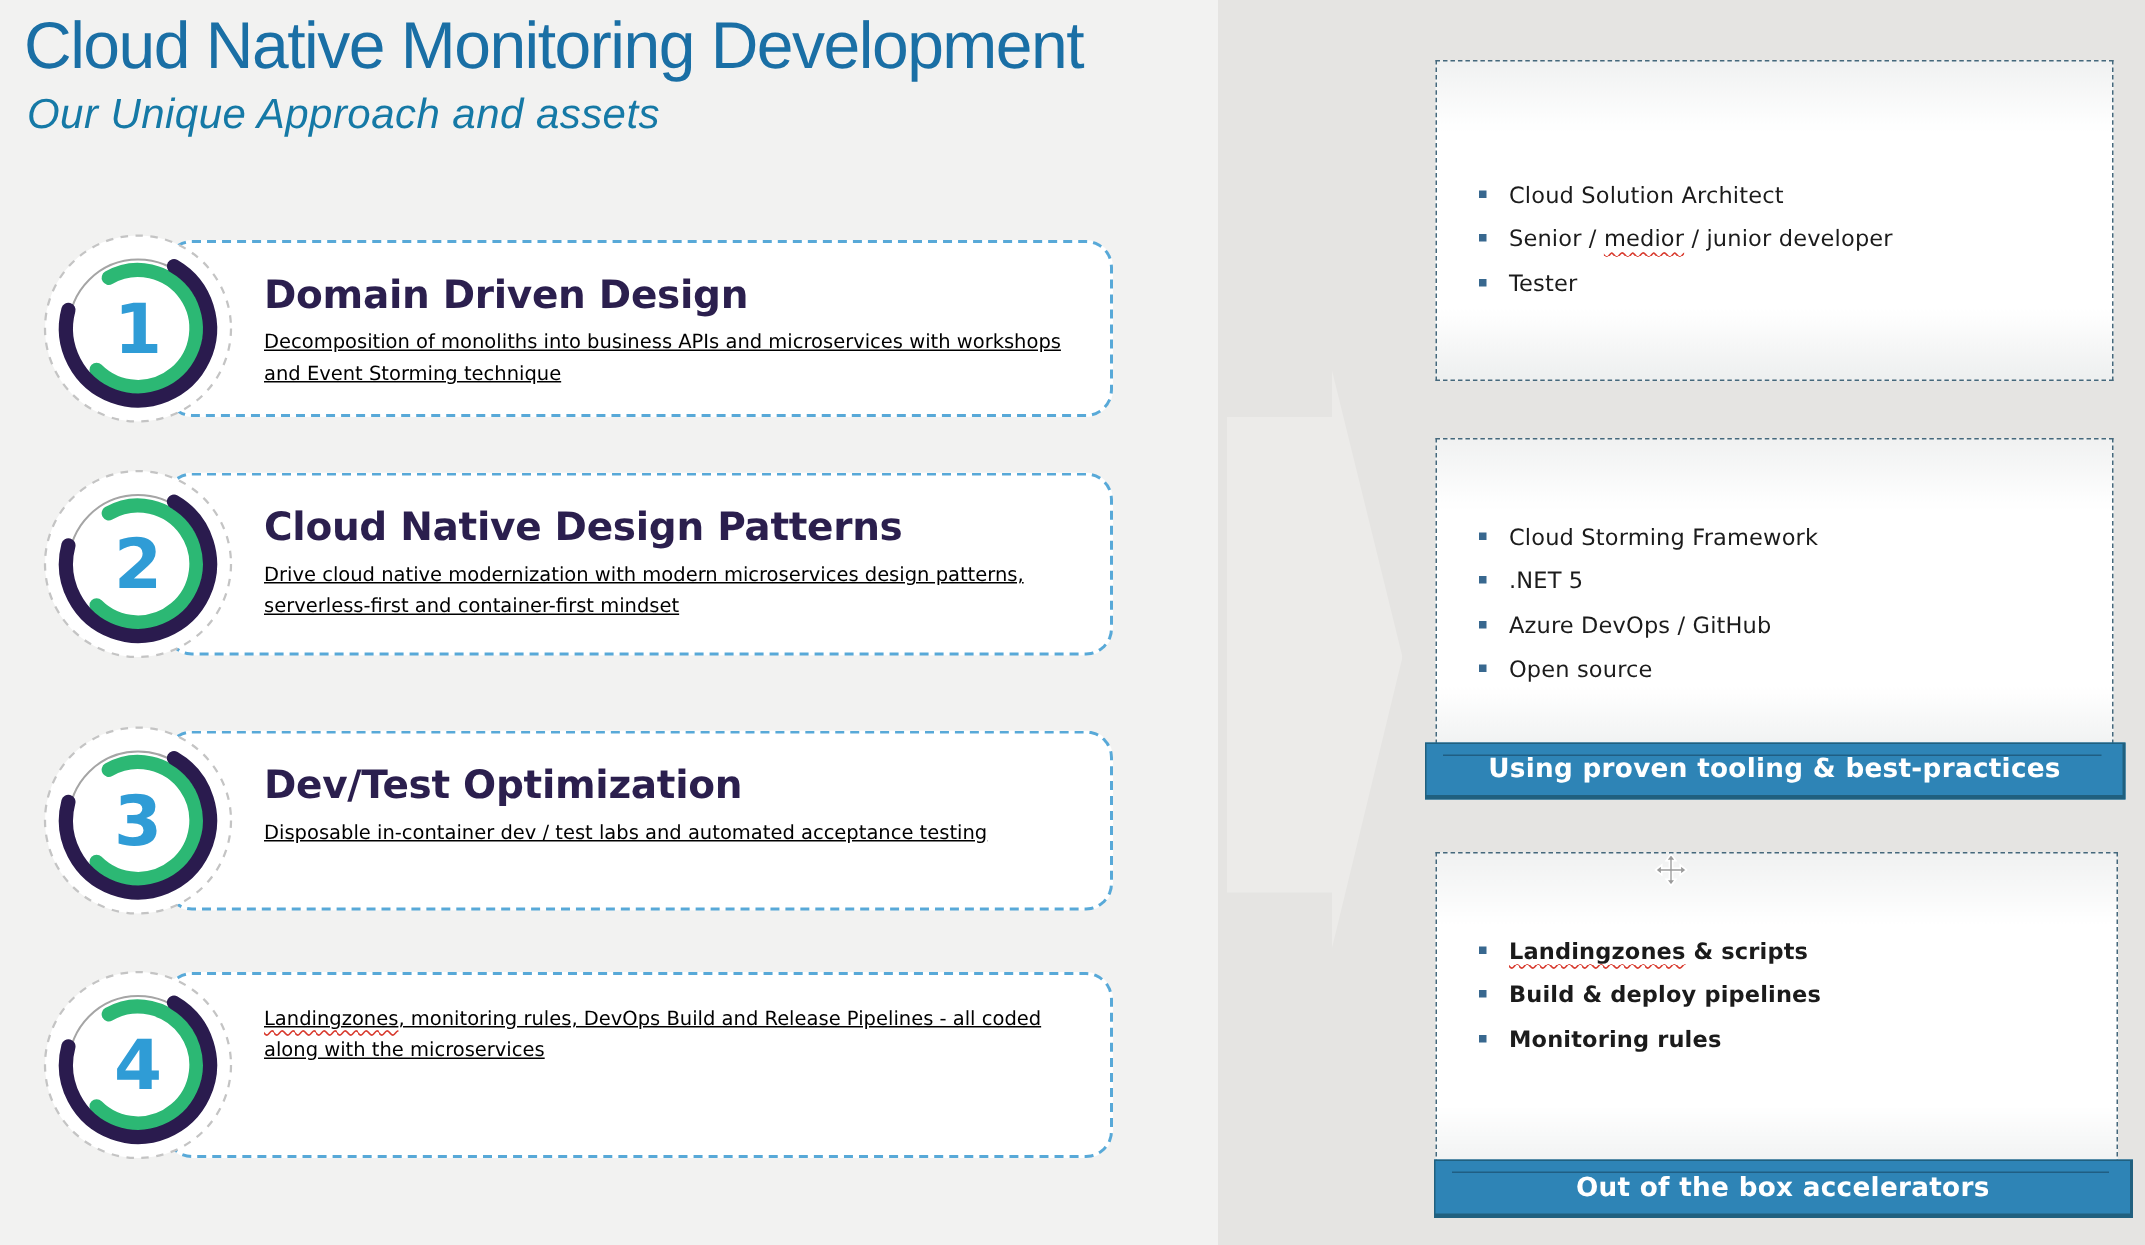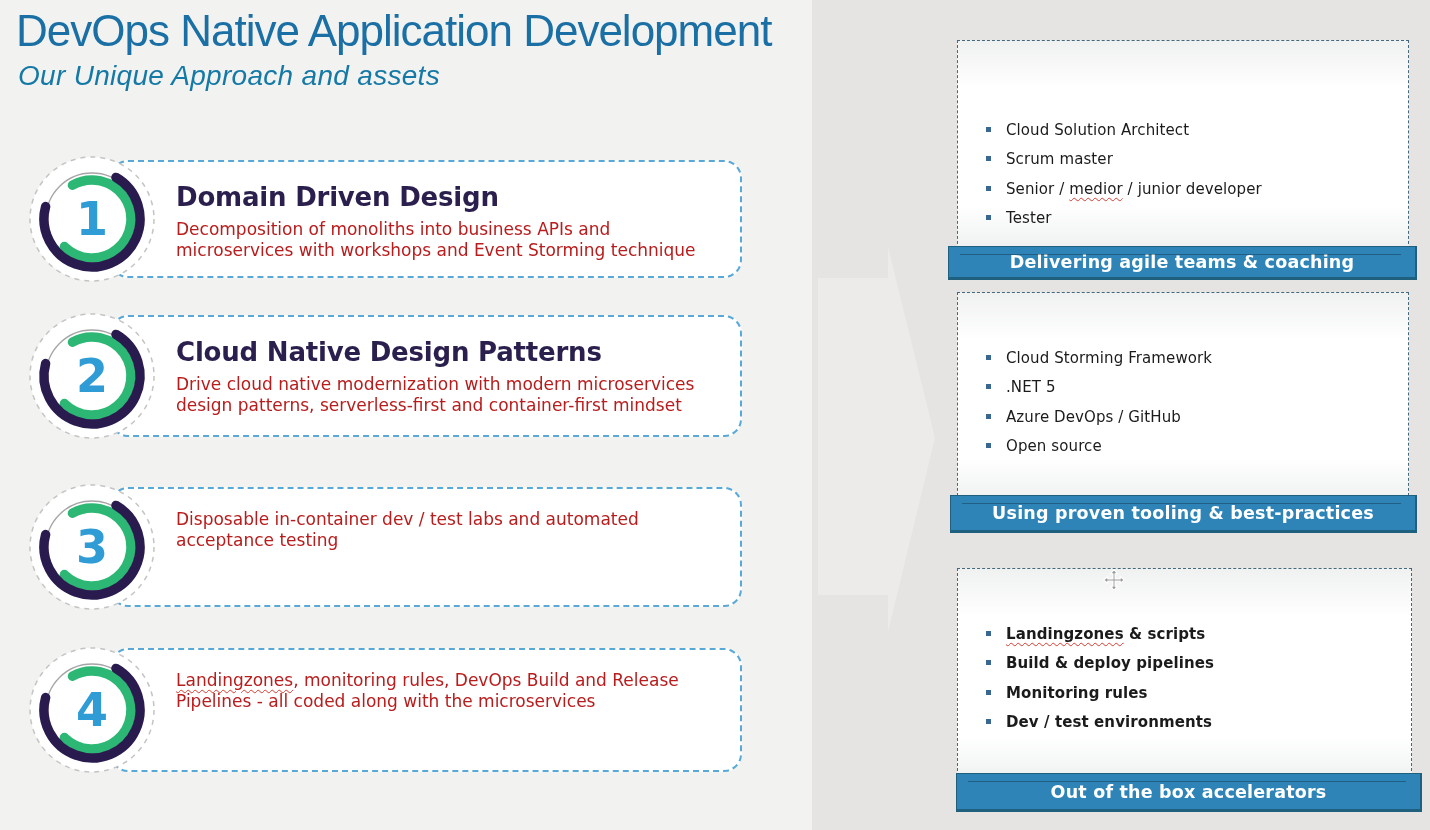--- a/index.html
+++ b/index.html
@@ -32,21 +32,21 @@
     padding:20px 10px 0 64px;
   }
   .card-1{top:160px;height:118px;}
   .card-2{top:315px;height:122px;}
   .card-3{top:487px;height:120px;}
   .card-4{top:648px;height:124px;}
   .card h3{
     margin:0 0 7px 0;font-size:26px;font-weight:bold;letter-spacing:-.2px;
     color:var(--card-title-purple,#2b1f4e);
   }
-  .card p{margin:0;font-size:17px;line-height:20.5px;color:#b91c1c;max-width:535px;}
+  .card p{margin:0;font-size:13px;line-height:20.5px;color:#000000;max-width:535px;text-decoration:underline;}
 
   
   .badge{position:absolute;left:25px;width:134px;height:134px;z-index:3;}
   .badge-1{top:152px;} .badge-2{top:309px;} .badge-3{top:480px;} .badge-4{top:643px;}
   .badge svg{position:absolute;inset:0;}
   .badge .num{
     position:absolute;inset:0;display:flex;align-items:center;justify-content:center;
     font-size:46px;font-weight:bold;color:var(--number-blue,#2f9cd6);
   }
 
@@ -101,32 +101,33 @@
   }
 
   .move-cursor{position:absolute;left:1103px;top:569px;width:22px;height:22px;z-index:5;}
 </style>
 </head>
 <body>
 
 <div id="canvas">
   <div class="bg-left"></div>
 
-  <h1 class="title">DevOps Native Application Development</h1>
+  <h1 class="title">Cloud Native Monitoring Development</h1>
   <h2 class="subtitle">Our Unique Approach and assets</h2>
 
   <section class="card card-1">
     <h3>Domain Driven Design</h3>
     <p><span>Decomposition of monoliths into business APIs and microservices with workshops and Event Storming technique</span></p>
   </section>
   <section class="card card-2">
     <h3>Cloud Native Design Patterns</h3>
     <p><span>Drive cloud native modernization with modern microservices design patterns, serverless-first and container-first mindset</span></p>
   </section>
   <section class="card card-3">
+    <h3>Dev/Test Optimization</h3>
     <p><span>Disposable in-container dev / test labs and automated acceptance testing</span></p>
   </section>
   <section class="card card-4">
     <p><span class="squiggle">Landingzones</span><span>, monitoring rules, DevOps Build and Release Pipelines - all coded along with the microservices</span></p>
   </section>
 
   <div class="badge badge-1">
     <svg viewBox="0 0 134 134">
       <circle cx="67" cy="67" r="62" fill="#ffffff" stroke="#c4c4c4" stroke-width="1.5" stroke-dasharray="5 5"></circle>
       <circle cx="67" cy="67" r="46" fill="none" stroke="#a5a5a5" stroke-width="1.3"></circle>
@@ -166,35 +167,28 @@
   <div class="flow-arrow"></div>
 
   <section class="panel panel-1">
     <ul>
       <li>
           <span class="bullet"></span>
           <span class="li-text">Cloud Solution Architect</span>
         </li>
       <li>
           <span class="bullet"></span>
-          <span class="li-text">Scrum master</span>
-        </li>
-      <li>
-          <span class="bullet"></span>
           <span class="li-text"><span>Senior / </span><span class="squiggle">medior</span><span> / junior developer</span></span>
         </li>
       <li>
           <span class="bullet"></span>
           <span class="li-text">Tester</span>
         </li>
     </ul>
   </section>
-  <div class="banner banner-1">
-      <span>Delivering agile teams &amp; coaching</span>
-    </div>
 
   <section class="panel panel-2">
     <ul>
       <li>
           <span class="bullet"></span>
           <span class="li-text">Cloud Storming Framework</span>
         </li>
       <li>
           <span class="bullet"></span>
           <span class="li-text">.NET 5</span>
@@ -220,24 +214,20 @@
           <span class="li-text"><span class="squiggle">Landingzones</span><span> &amp; scripts</span></span>
         </li>
       <li>
           <span class="bullet"></span>
           <span class="li-text">Build &amp; deploy pipelines</span>
         </li>
       <li>
           <span class="bullet"></span>
           <span class="li-text">Monitoring rules</span>
         </li>
-      <li>
-          <span class="bullet"></span>
-          <span class="li-text">Dev / test environments</span>
-        </li>
     </ul>
   </section>
   <div class="banner banner-3">
       <span>Out of the box accelerators</span>
     </div>
 
   <div class="move-cursor">
     <svg width="22" height="22" viewBox="0 0 22 22">
       <path d="M11 0.5 L7.8 4.7 H10 V9.9 H4.8 V7.7 L0.6 11 L4.8 14.2 V12 H10 V17.2 H7.8 L11 21.4 L14.2 17.2 H12 V12 H17.2 V14.2 L21.4 11 L17.2 7.7 V9.9 H12 V4.7 H14.2 Z" fill="#9a9a9a" stroke="#ffffff" stroke-width="1.1"></path>
     </svg>

